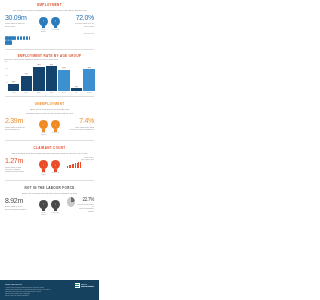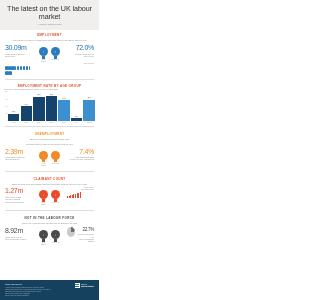--- a/index.html
+++ b/index.html
@@ -117,24 +117,20 @@
   .ons-mark:after {
     content:""; position:absolute; left:.6px; top:2.6px; width:3.8px; height:1.8px; background:#1f6fb2;
   }
   .ons-txt { font-size:1.5px; line-height:2px; color:#fff; }
 </style>
 </head>
 <body>
 
 <div class="page">
 
-  <div class="header">
-    <div class="title">The latest on the UK labour market</div>
-    <div class="subtitle">August to October 2013</div>
-  </div>
 
   <div class="section">
     <div class="sec-title c-emp">EMPLOYMENT</div>
     <div class="sec-sub">The number of people in employment has been rising in the quarter and the year</div>
 
     <div class="statrow">
       <div class="stat">
         <div class="bignum blue">30.09m</div>
         <div class="statlbl">
           <span>people aged 16 and over</span><br>

